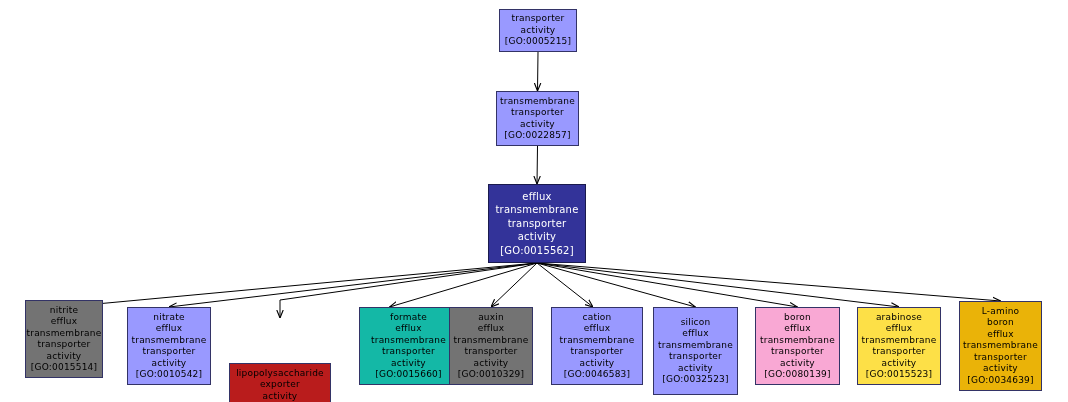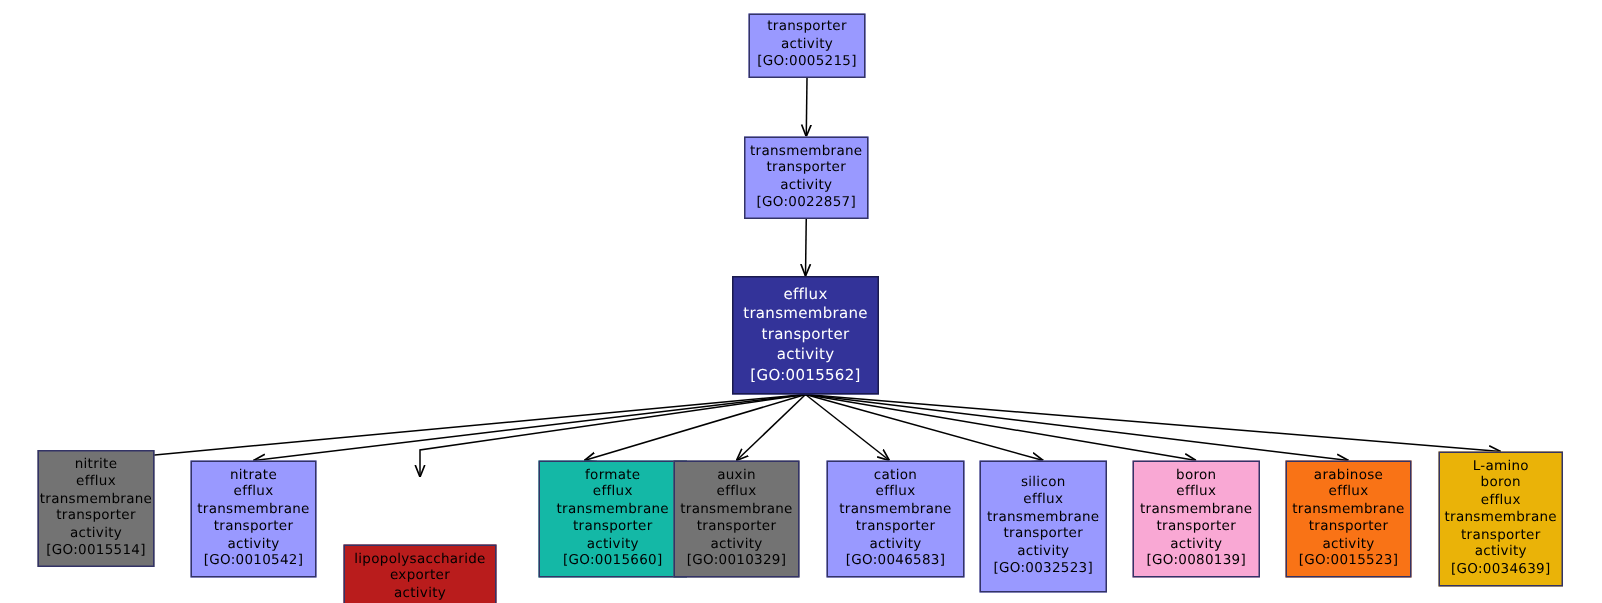--- a/index.html
+++ b/index.html
@@ -110,21 +110,21 @@
       <span>[GO:0032523]</span>
     </div>
     <div class="node" style="left: 755px; top: 307px; width: 85px; height: 78px; background: #f9a8d4;">
       <span>boron</span>
       <span>efflux</span>
       <span>transmembrane</span>
       <span>transporter</span>
       <span>activity</span>
       <span>[GO:0080139]</span>
     </div>
-    <div class="node" style="left: 857px; top: 307px; width: 84px; height: 78px; background: #f97316;">
+    <div class="node" style="left: 857px; top: 307px; width: 84px; height: 78px; background: #fde047;">
       <span>arabinose</span>
       <span>efflux</span>
       <span>transmembrane</span>
       <span>transporter</span>
       <span>activity</span>
       <span>[GO:0015523]</span>
     </div>
     <div class="node" style="left: 959px; top: 301px; width: 83px; height: 90px; background: #eab308;">
       <span>L-amino</span>
       <span>boron</span>

